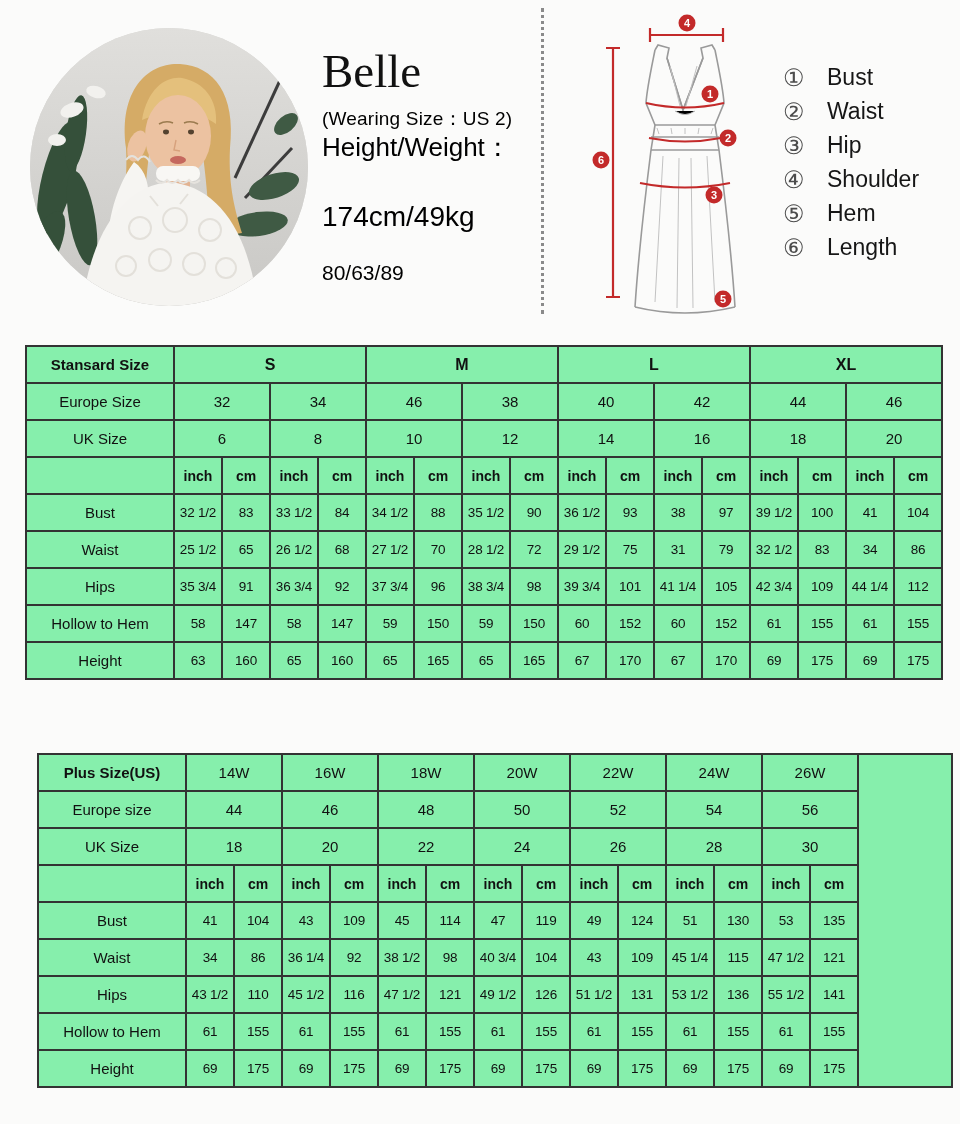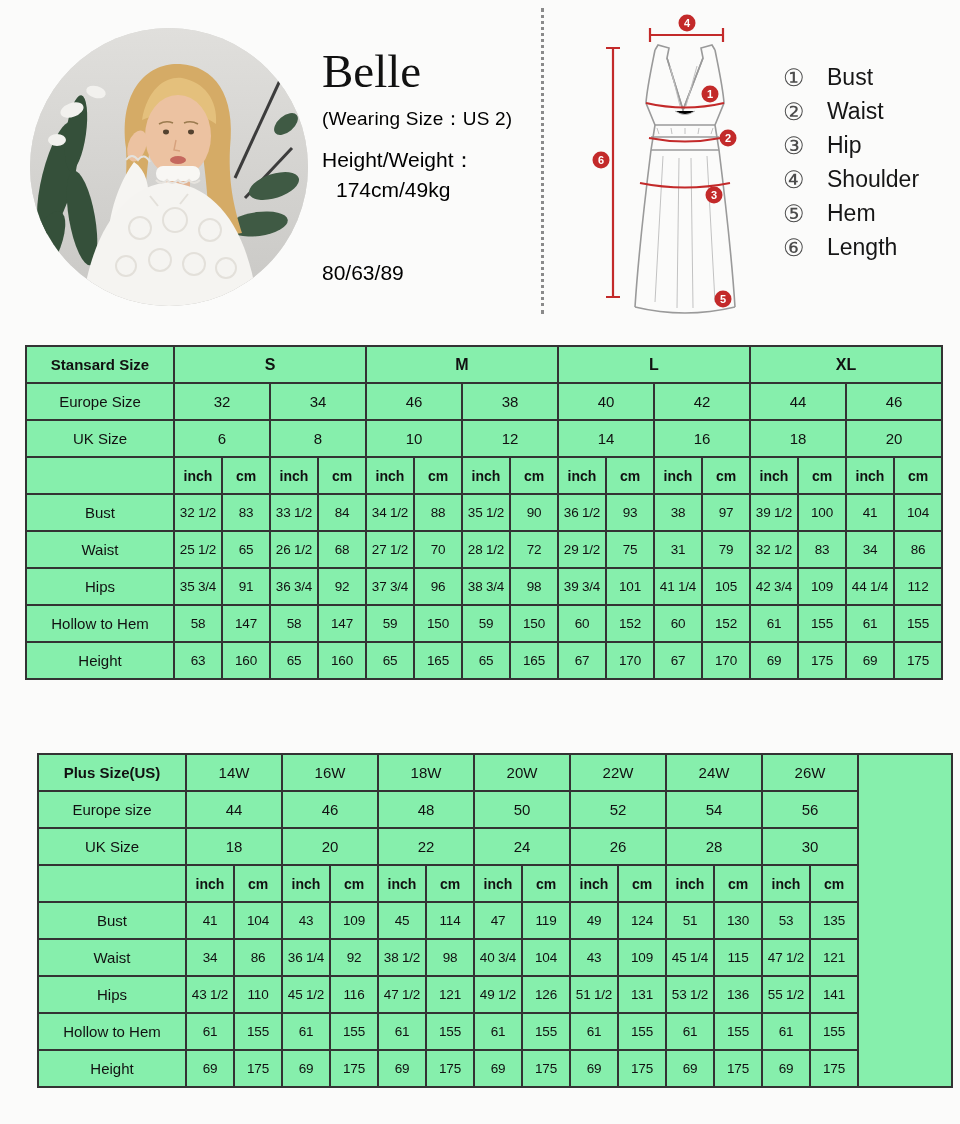--- a/index.html
+++ b/index.html
@@ -13,22 +13,22 @@
   .photo {
     position:absolute; left:30px; top:28px; width:278px; height:278px;
     border-radius:50%; overflow:hidden; background:#d7d6d3;
   }
   .brand {
     position:absolute; left:322px; top:44px;
     font-family:"Liberation Serif", serif; font-size:47px; color:#111;
   }
   .info-line { position:absolute; left:322px; color:#000000; }
   .wearing  { top:106px; font-size:19px; letter-spacing:.2px; }
-  .hw-label { top:146px; font-size:21px; }
-  .hw-value { top:178px; font-size:21px;margin-left:14px; }
+  .hw-label { top:130px; font-size:26px; }
+  .hw-value { top:201px; font-size:28px; }
   .m-label  { top:224px; font-size:21px; }
   .m-value  { top:261px; font-size:21px; }
 
   .divider {
     position:absolute; left:541px; top:8px; height:306px; width:0;
     border-left:3px dotted #8a8a8a;
   }
 
   .diagram { position:absolute; left:585px; top:6px; }
 

